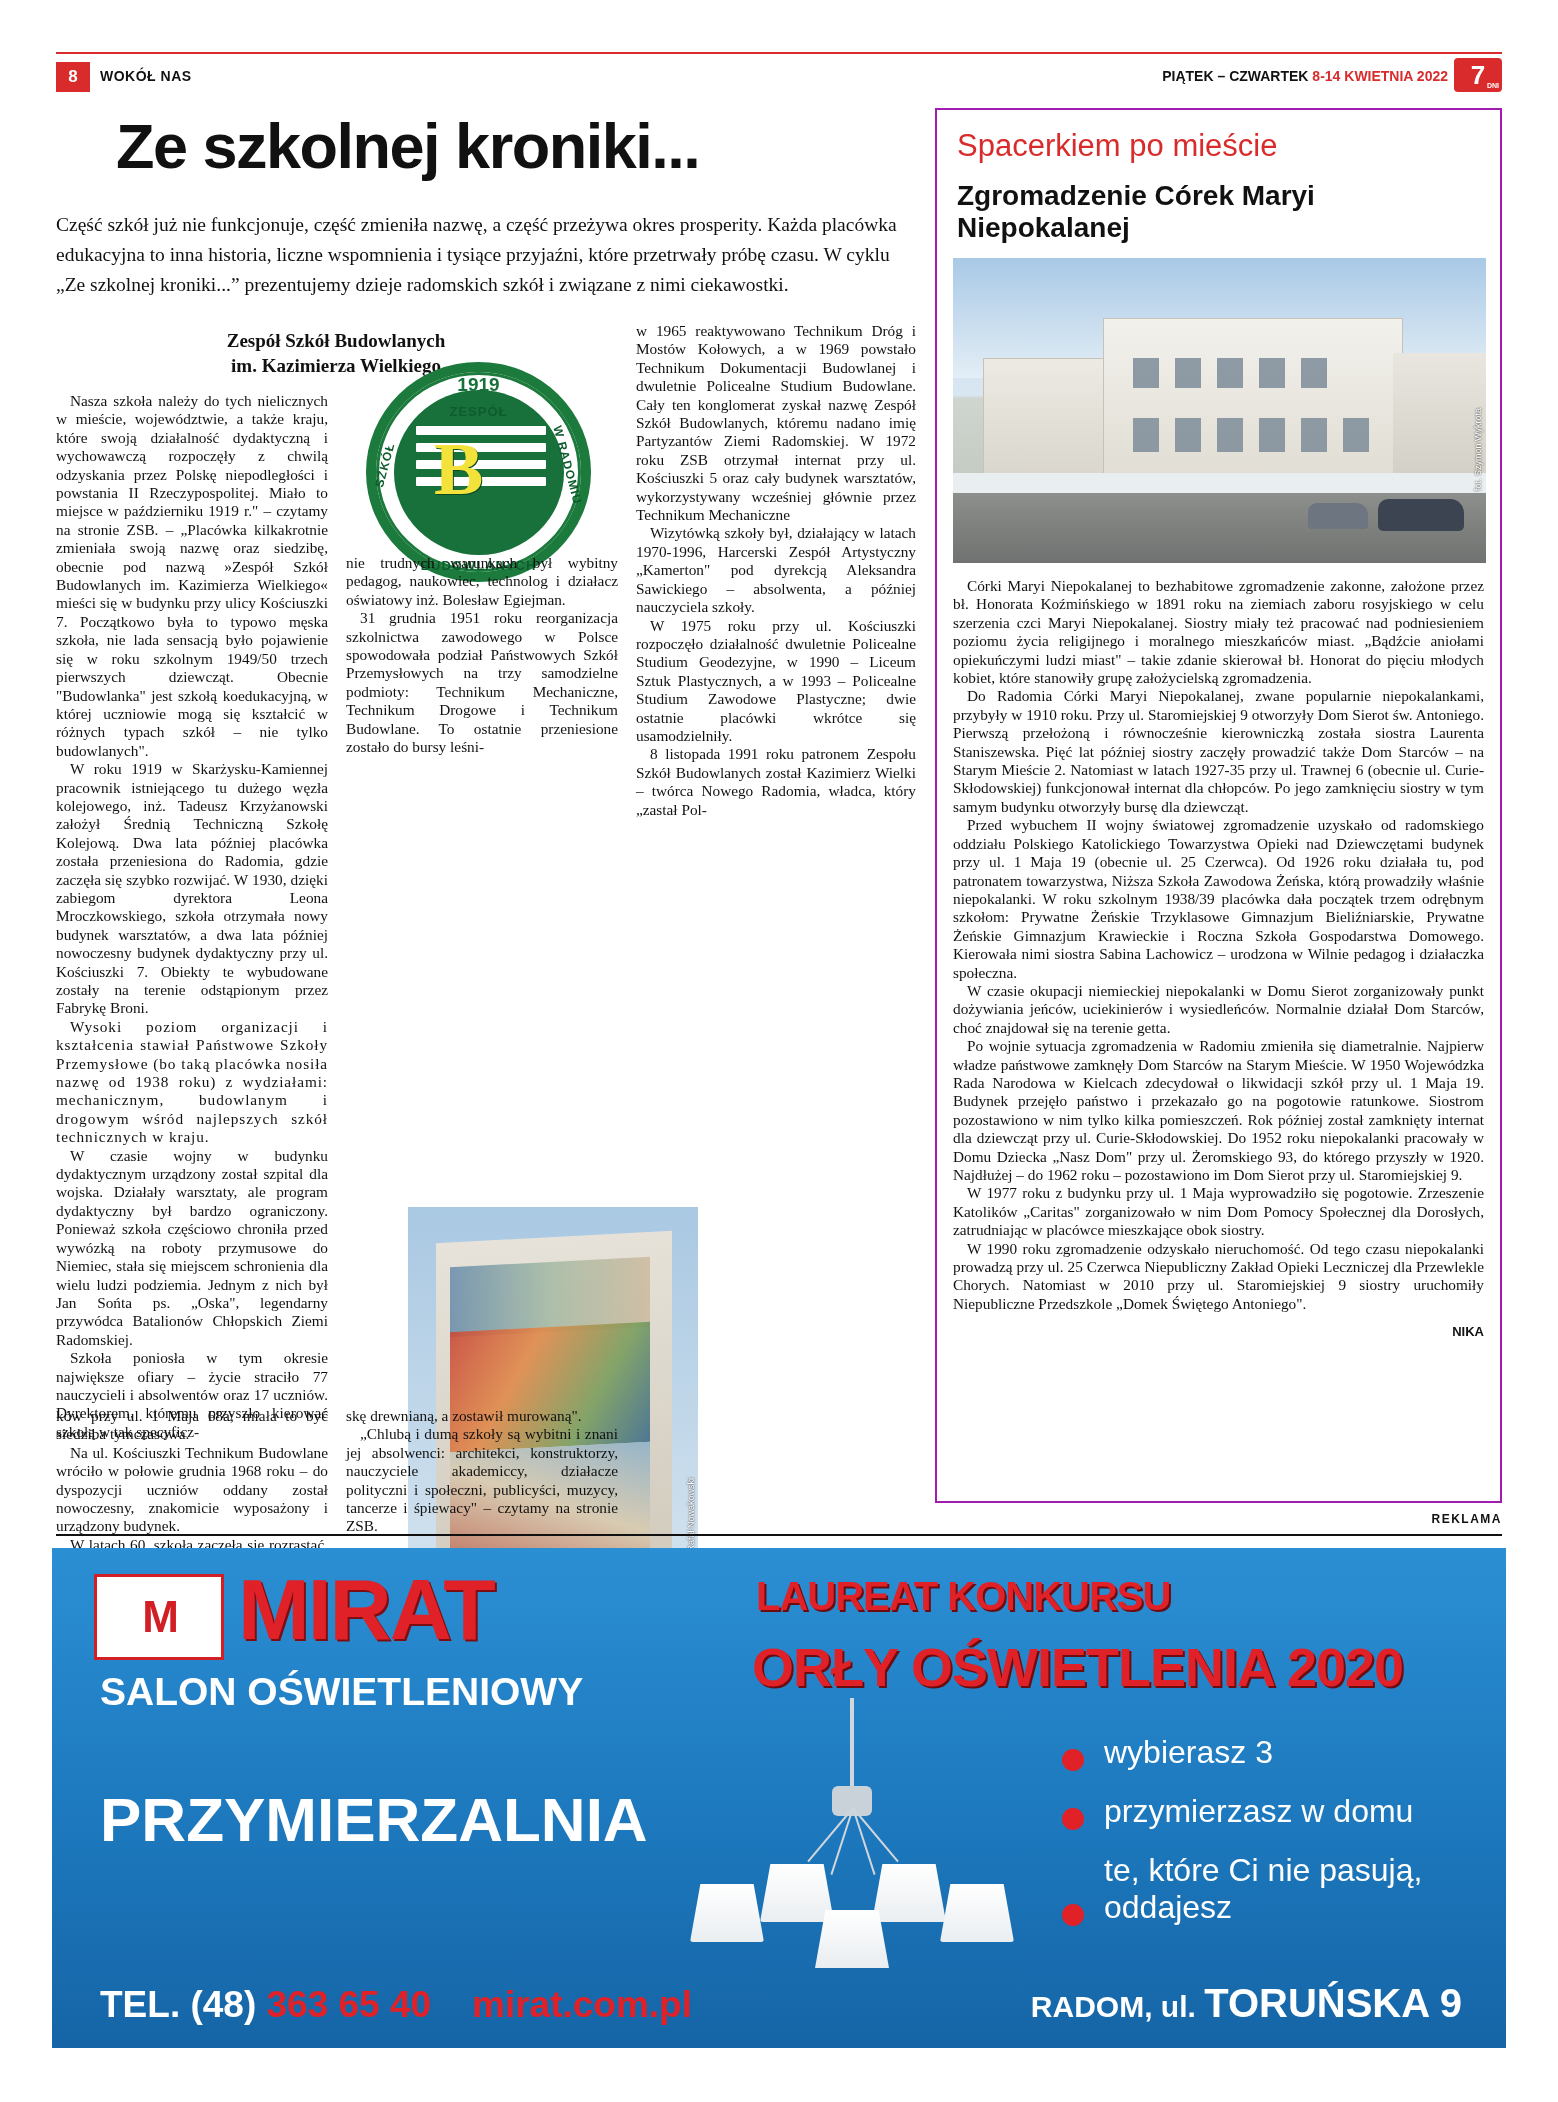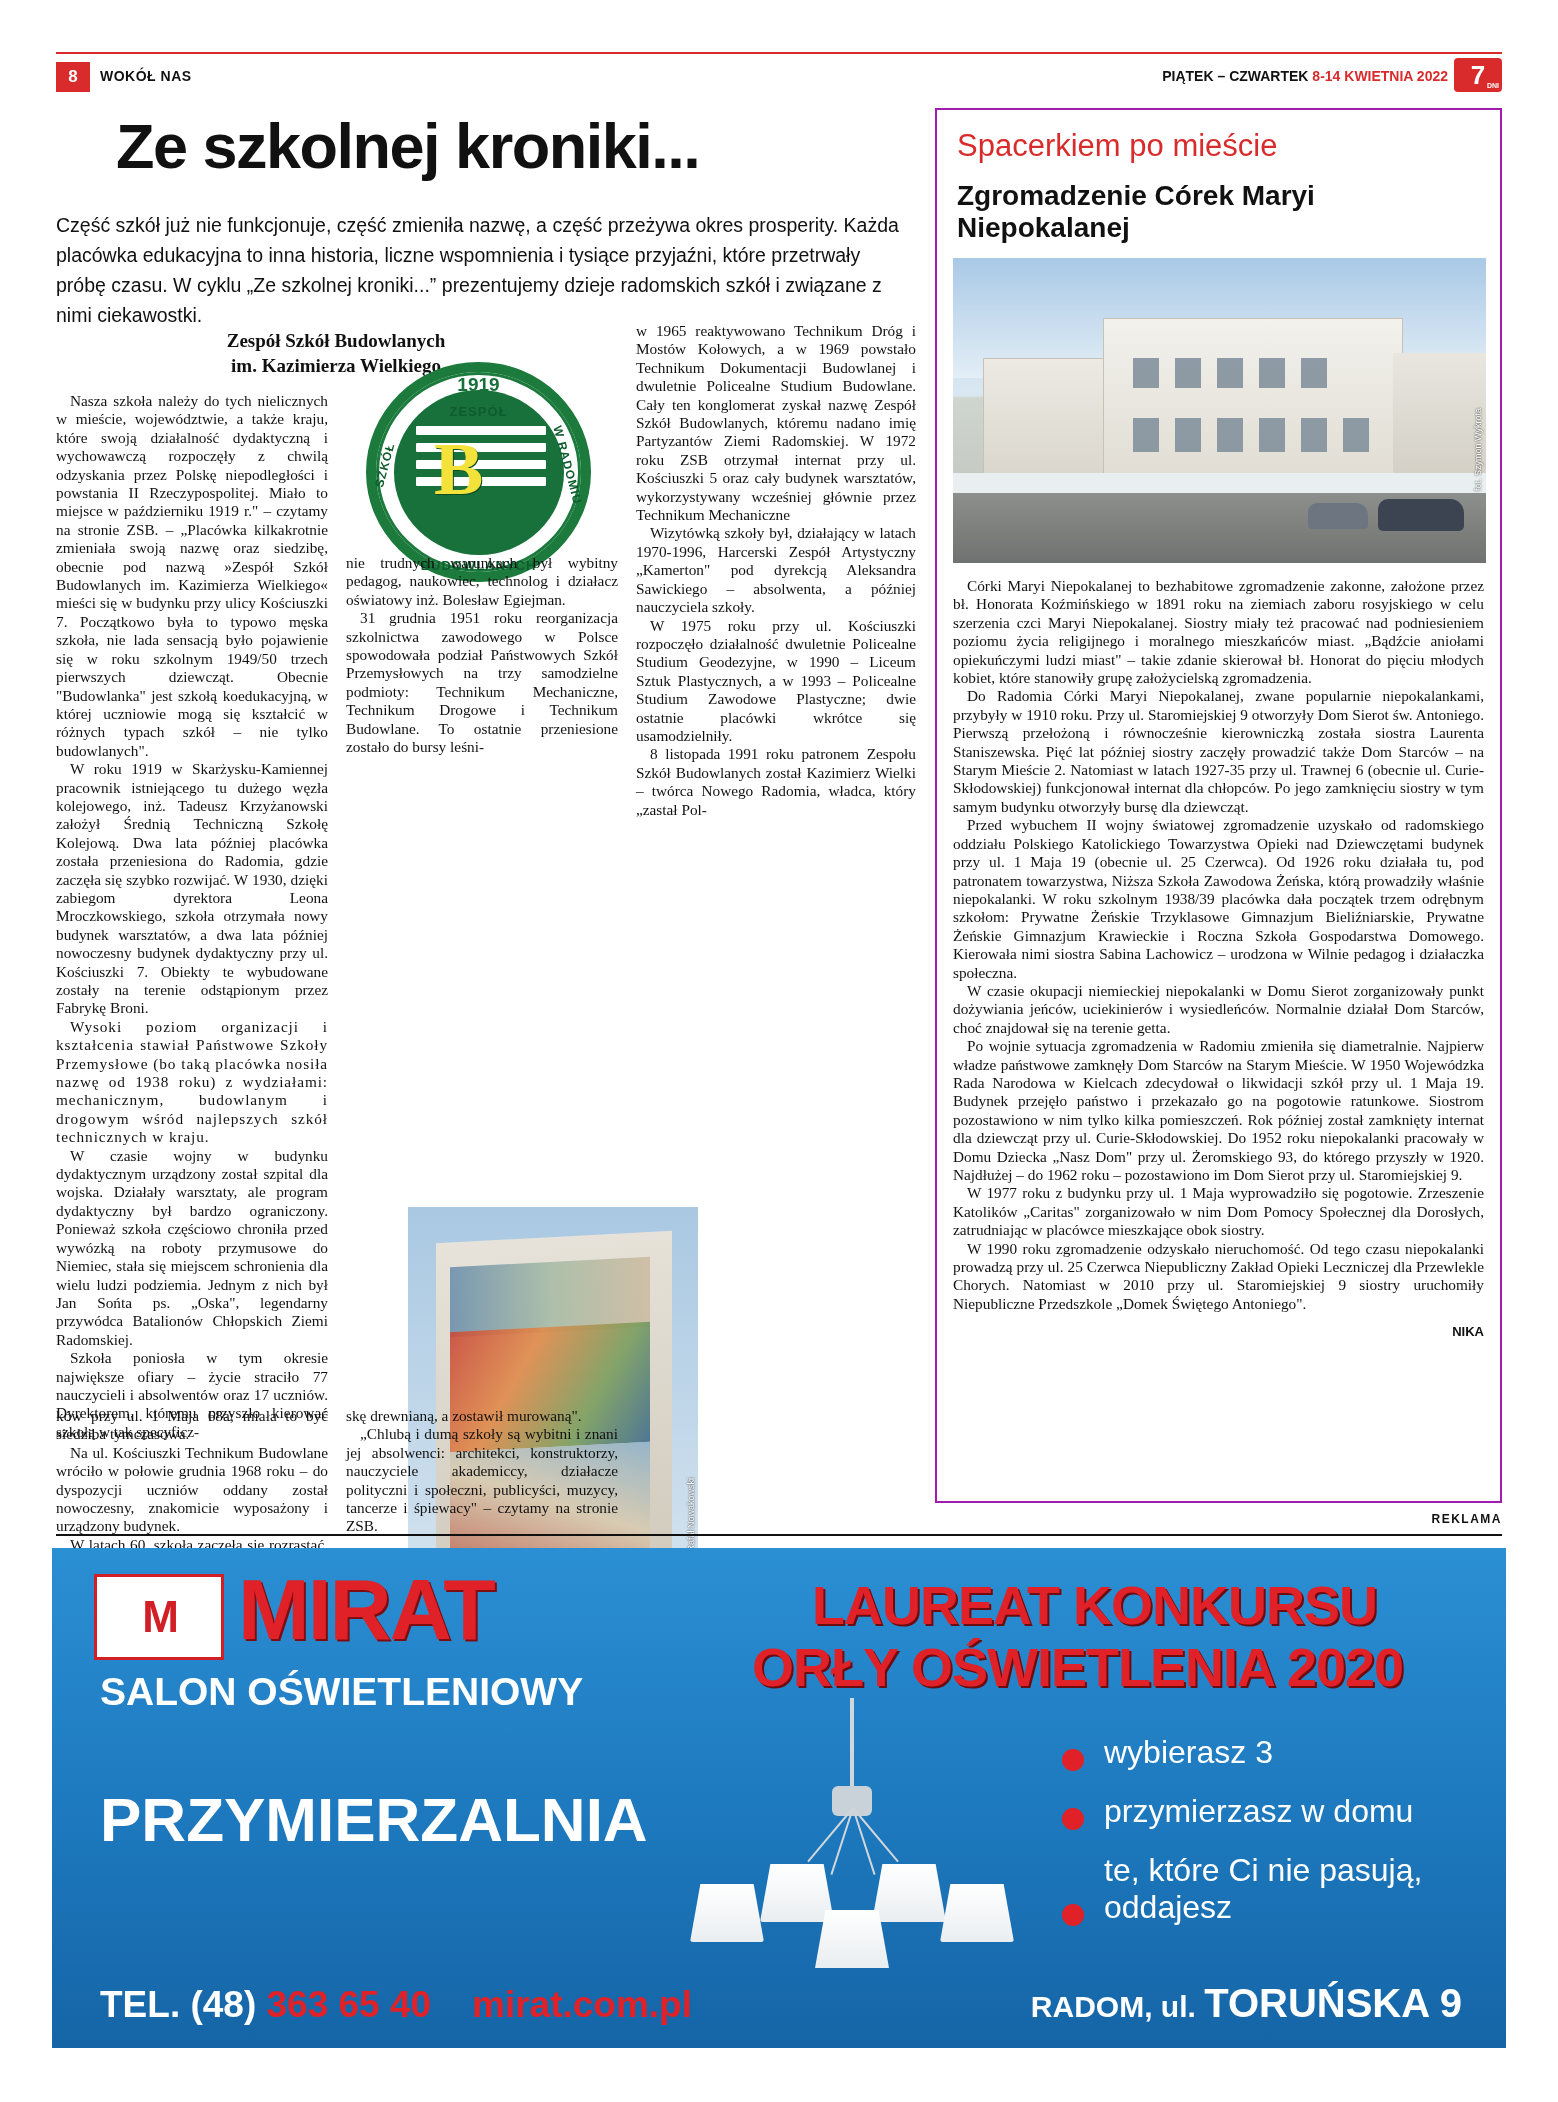--- a/index.html
+++ b/index.html
@@ -52,21 +52,21 @@
   }
   .headline {
     font-family:"Liberation Sans", sans-serif;
     font-weight:bold;
     font-size:63px;
     letter-spacing:-1.5px;
     margin:0 0 28px 60px;
     color:#111;
   }
   .lede {
-    font-family:Liberation Sans, sans-serif;
+    font-family:Liberation Serif, serif;
     font-size:19.5px;
     line-height:30px;
     color:#111;
     width:850px;
     margin-bottom:26px;
   }
   .subtitle {
     text-align:center;
     font-family:"Liberation Serif", serif;
     font-weight:bold;
@@ -297,22 +297,22 @@
     position:absolute; left:48px; top:236px;
     font-family:"Liberation Sans", sans-serif; font-weight:bold; font-size:62px;
     color:#ffffff; line-height:1.15;
   }
   .ad .zyr {
     position:absolute; left:48px; top:312px;
     font-family:"Liberation Sans", sans-serif; font-weight:bold; font-size:62px;
     color:#ffffff; line-height:1.15;
   }
   .ad .laur1 {
-    position:absolute; left:760px; top:26px;
-    font-family:"Liberation Sans", sans-serif; font-weight:bold; font-size:54px;
+    position:absolute; left:704px; top:26px;
+    font-family:"Liberation Sans", sans-serif; font-weight:bold; font-size:40px;
     color:#e02127; letter-spacing:-1px; text-shadow:2px 2px 0 #6d0c10;
   }
   .ad .laur2 {
     position:absolute; left:700px; top:88px;
     font-family:"Liberation Sans", sans-serif; font-weight:bold; font-size:54px;
     color:#e02127; letter-spacing:-1px; text-shadow:2px 2px 0 #6d0c10;
   }
   .ad .bullets { position:absolute; left:1010px; top:186px; width:430px; }
   .ad .bullet {
     display:flex; align-items:flex-end; margin-bottom:22px;

